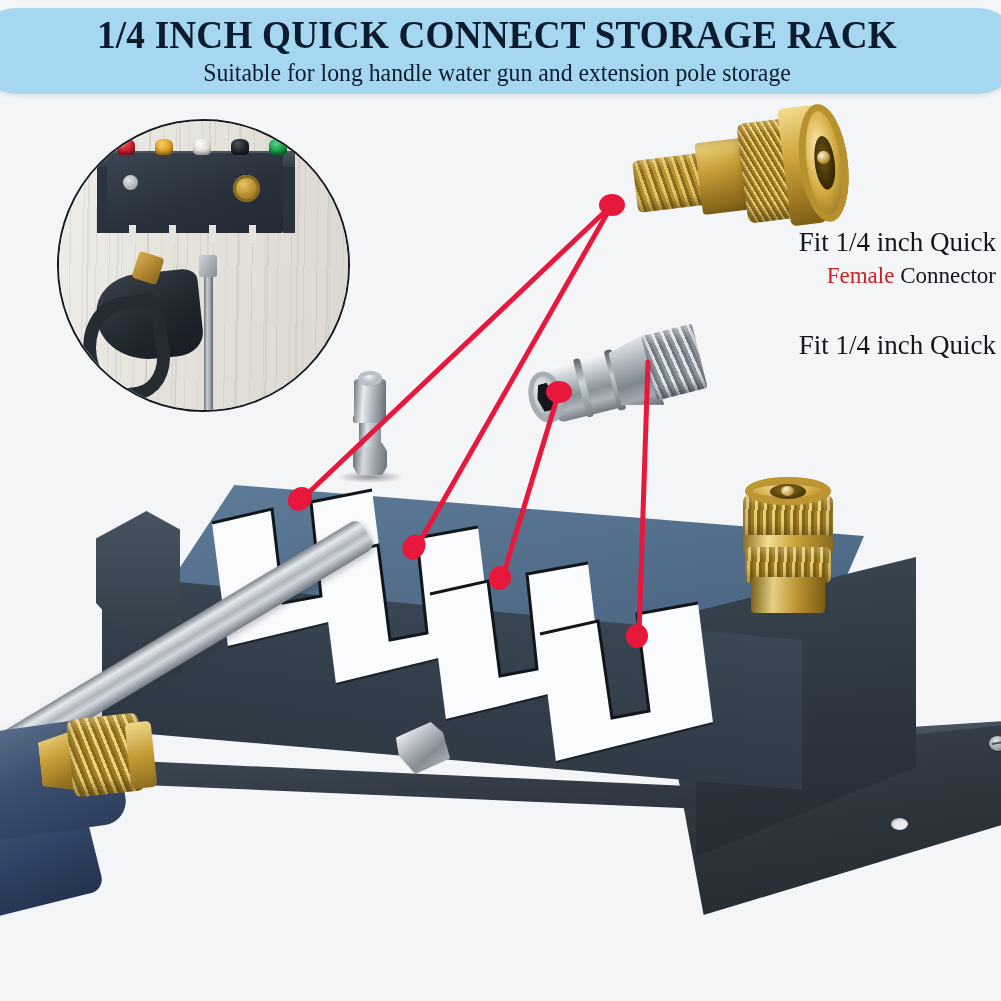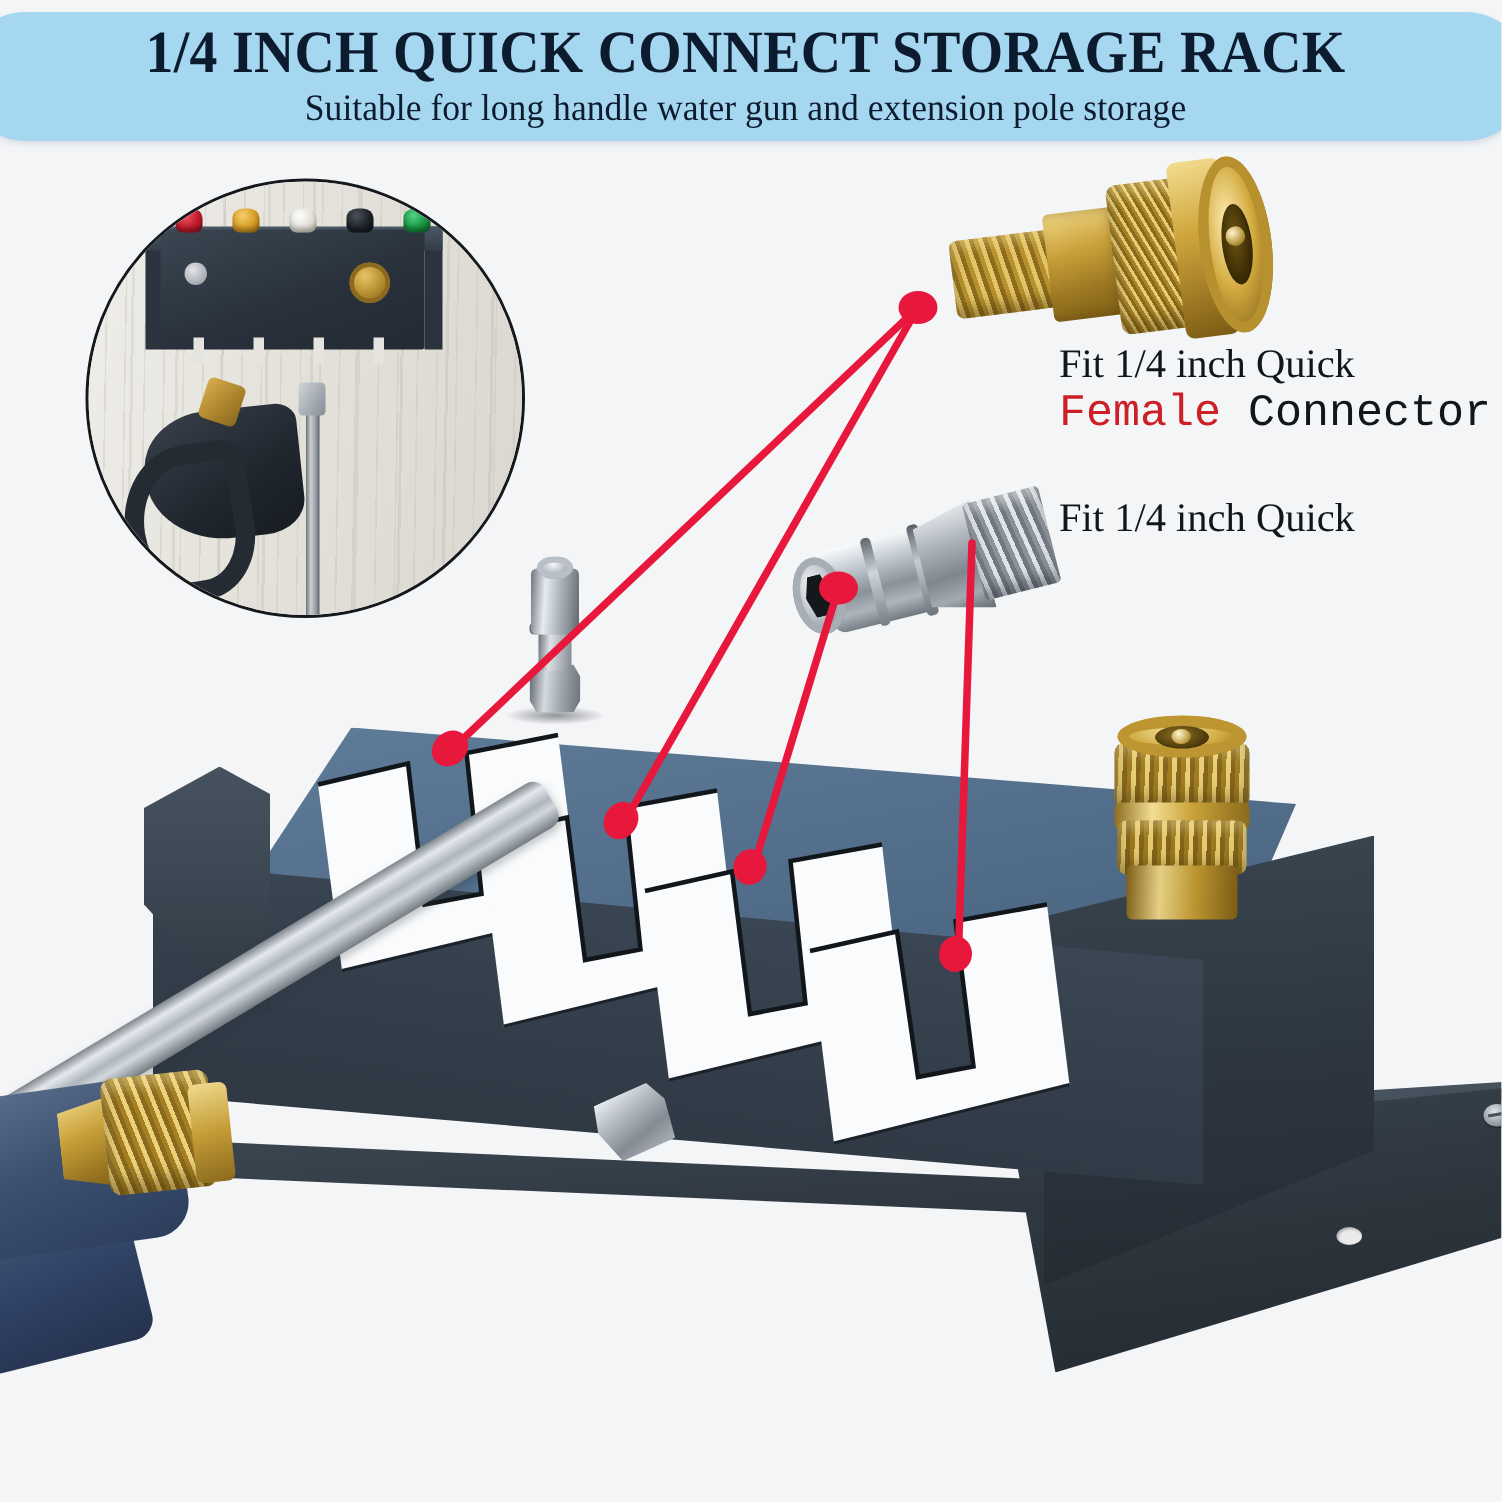--- a/index.html
+++ b/index.html
@@ -335,28 +335,28 @@
     background:linear-gradient(168deg,#eef2f5 0%,#b4bbc2 34%,#848b92 68%,#aab1b8 100%);
     clip-path:polygon(12% 0,88% 6%,100% 40%,88% 100%,12% 94%,0 40%);
     transform:rotate(-28deg);
   }
 
   
   .callouts{position:absolute;left:0;top:0;width:1001px;height:1001px;pointer-events:none;}
 
   
   .lbl{
-    position:absolute;text-align:left;
+    position:absolute;text-align:right;
     font-family:"Liberation Serif", serif;
     color:#12161b;
     line-height:34px;
     white-space:nowrap;
   }
   .lbl .l1{font-size:27px;display:block;}
-  .lbl .l2{font-size:30px;display:block;font-family:Liberation Mono, monospace;}
+  .lbl .l2{font-size:23px;display:block;}
   .lbl .hl{color:#cc2026;}
   .lbl-female{left:706px;top:225px;width:290px;}
   .lbl-male{left:706px;top:328px;width:290px;}
 </style>
 </head>
 <body>
 
 <div id="stage">
 
   <div class="banner">

